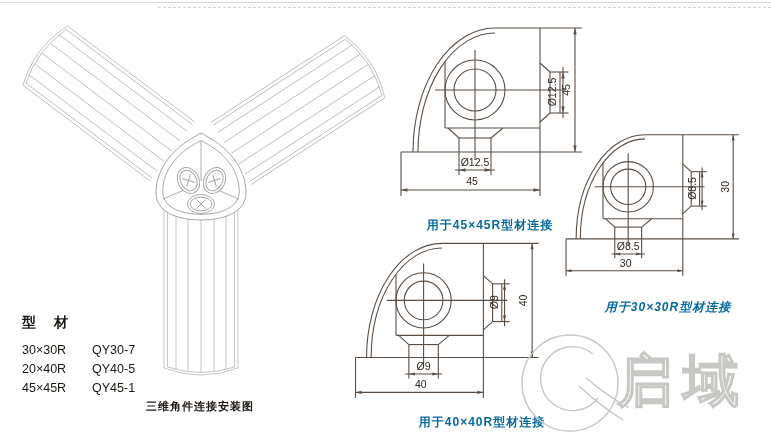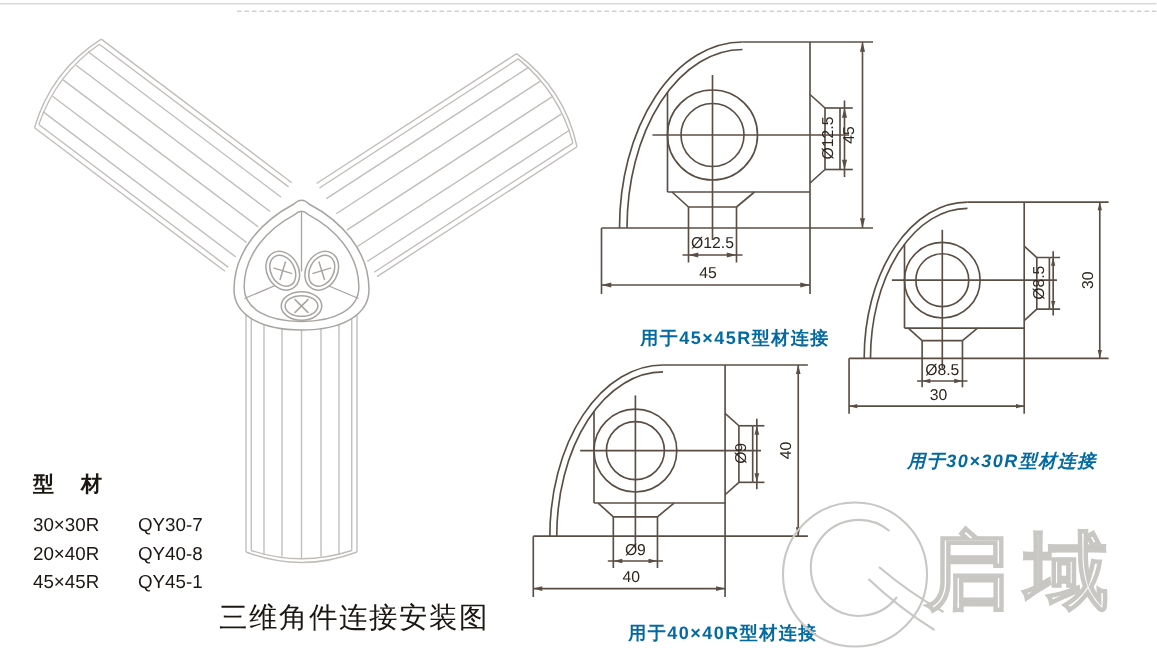--- a/index.html
+++ b/index.html
@@ -12,21 +12,21 @@
   .topline-dashed{position:absolute;left:158px;top:7px;width:613px;height:0;border-top:1px dashed #d2d0cd;}
   .abs{position:absolute;}
   .caption{
     position:absolute;width:180px;text-align:center;
     font-size:12px;font-weight:bold;color:#0369a1;letter-spacing:1px;white-space:nowrap;
   }
   #profile-block{position:absolute;left:22px;top:314px;color:#1c1712;}
   #profile-title{font-size:14px;font-weight:bold;letter-spacing:2px;margin-bottom:9px;}
   .prow{font-size:12.5px;line-height:19px;display:flex;justify-content:space-between;}
   .prow .psize{width:70px;}
-  #main-caption{position:absolute;left:146px;top:399px;font-size:19px;font-weight:normal;color:#1c1712;letter-spacing:1px;white-space:nowrap;}
+  #main-caption{position:absolute;left:146px;top:399px;font-size:11px;font-weight:bold;color:#1c1712;letter-spacing:1px;white-space:nowrap;}
   svg{position:absolute;overflow:visible;}
   text{font-family:"Liberation Sans","DejaVu Sans",sans-serif;}
 </style>
 </head>
 <body>
 
 <div class="topline-solid"></div>
 <div class="topline-dashed"></div>
 
 <div id="iso-holder" class="abs">
@@ -267,21 +267,21 @@
 
 <div id="profile-block">
   <div id="profile-title">型　材</div>
   <div id="profile-rows">
       <div class="prow">
         <span class="psize">30×30R</span>
         <span>QY30-7</span>
       </div>
       <div class="prow">
         <span class="psize">20×40R</span>
-        <span>QY40-8</span>
+        <span>QY40-5</span>
       </div>
       <div class="prow">
         <span class="psize">45×45R</span>
         <span>QY45-1</span>
       </div>
     </div>
 </div>
 <div id="main-caption">三维角件连接安装图</div>
 
 <div id="wm-holder" class="abs">

